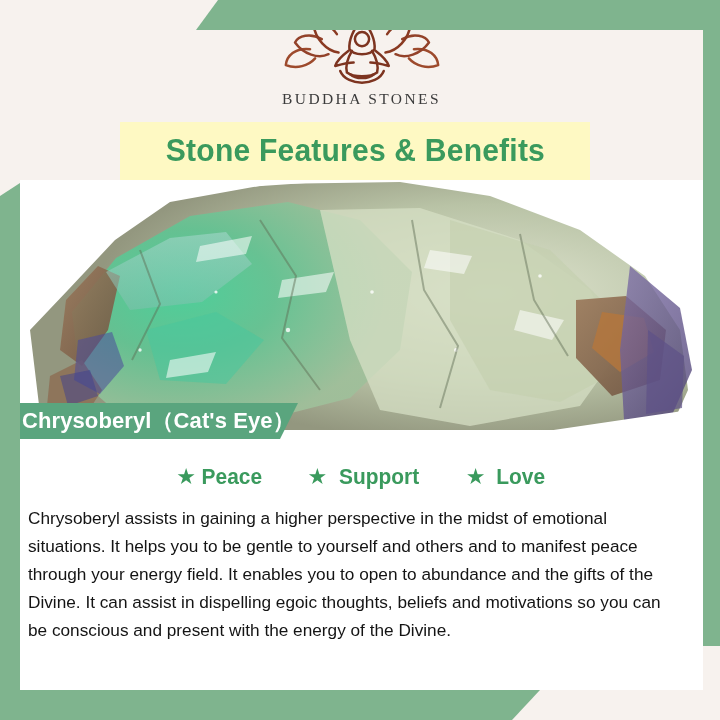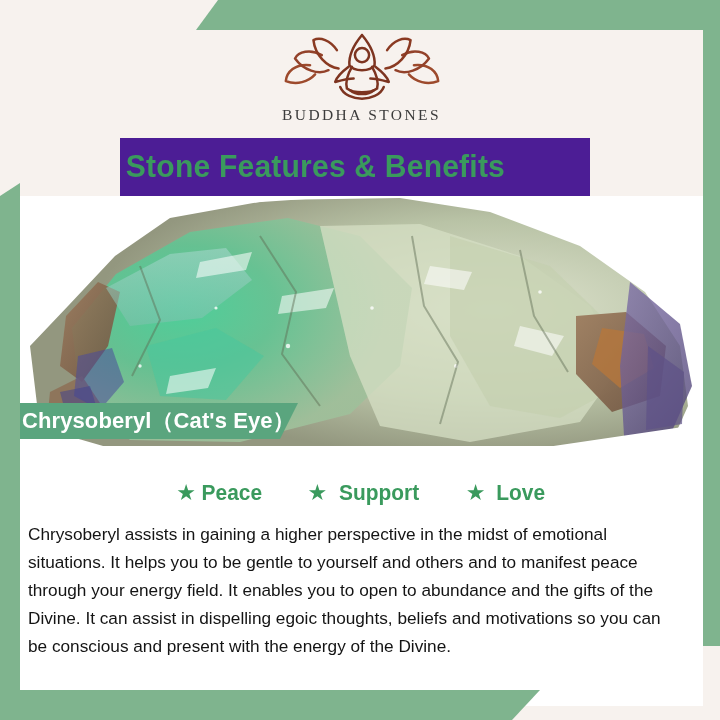--- a/index.html
+++ b/index.html
@@ -9,40 +9,40 @@
     font-family:"Liberation Sans", sans-serif;
     position:relative;
   }
   #stage{position:absolute;inset:0;width:720px;height:720px;overflow:hidden;}
 
   
   .frame-svg{position:absolute;left:0;top:0;width:720px;height:720px;pointer-events:none;z-index:5;}
 
   
   .card{
-    position:absolute;left:20px;top:16px;width:683px;height:690px;
+    position:absolute;left:20px;top:0px;width:683px;height:690px;
     background:#f7f2ee;z-index:2;
   }
 
   
   .header{position:absolute;left:0;top:0;width:683px;height:122px;background:#f7f2ee;}
   .logo-wrap{position:absolute;left:0;right:0;top:14px;display:flex;flex-direction:column;align-items:center;}
   .logo-mark{width:168px;height:72px;display:block;}
   .logo-word{
     margin-top:4px;
     font-family:"Liberation Serif", serif;
     font-size:15.5px;letter-spacing:2.4px;color:#3b3b3b;
     font-weight:400;
   }
 
   
   .title-panel{
     position:absolute;left:100px;top:122px;width:470px;height:58px;
-    background:#4c1d95;
-    display:flex;align-items:center;
+    background:#fef9c3;
+    display:flex;align-items:center;justify-content:center;
     z-index:3;
   }
   .title-text{
     font-family:"Liberation Sans Narrow","Liberation Sans",sans-serif;
     font-size:31px;font-weight:bold;color:#3a9a5d;
     letter-spacing:0.2px;transform:scaleX(0.97);
     white-space:nowrap;
   }
 
   

